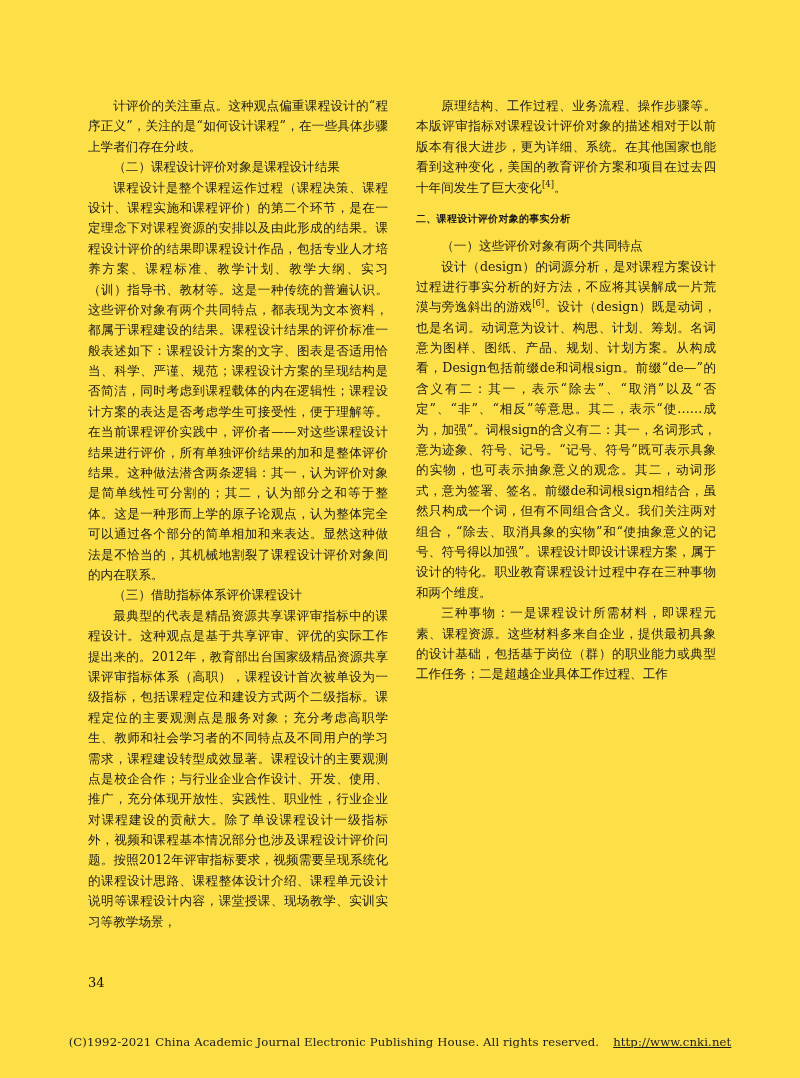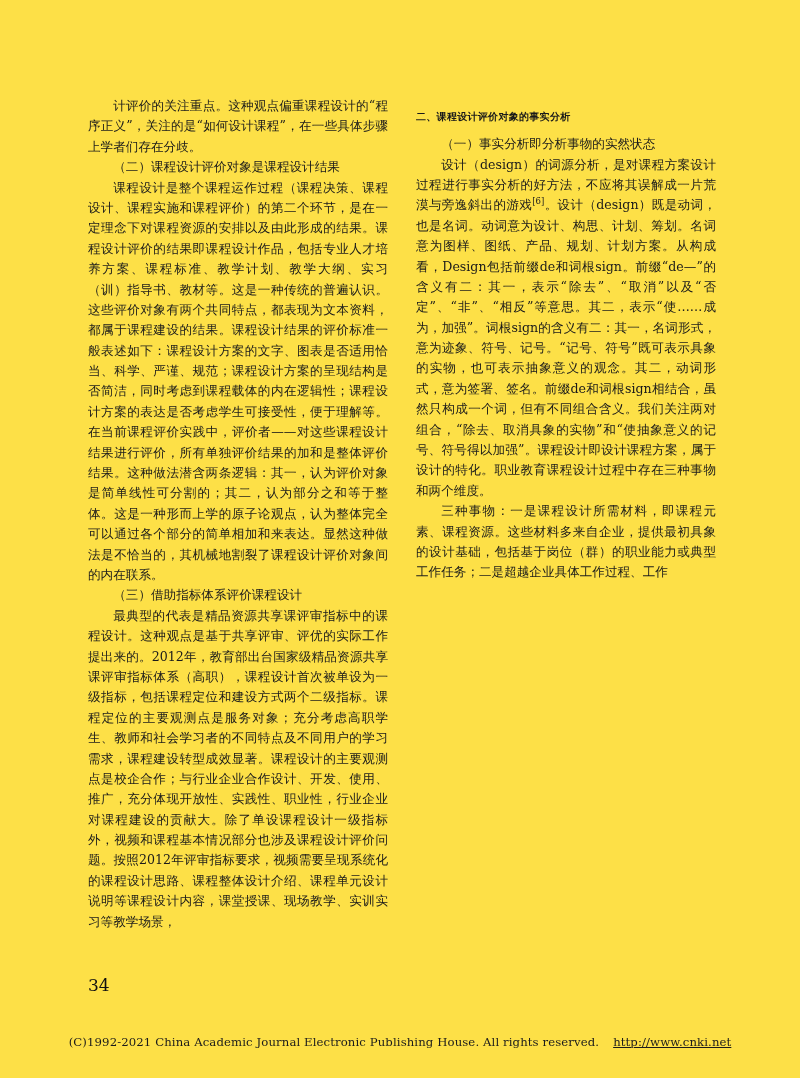--- a/index.html
+++ b/index.html
@@ -46,21 +46,21 @@
   }
   sup {
     font-size: 8.5px;
     vertical-align: super;
     line-height: 0;
   }
   .pagenum {
     position: absolute;
     left: 88px;
     top: 975px;
-    font-size: 17px;
+    font-size: 13px;
     font-family: "DejaVu Serif", "Liberation Serif", serif;
     color: #111;
   }
   .footer {
     position: absolute;
     left: 0;
     right: 0;
     top: 1035px;
     text-align: center;
     font-size: 11.7px;
@@ -90,25 +90,26 @@
 
     <div class="col">
       <p>计评价的关注重点。这种观点偏重课程设计的“程序正义”，关注的是“如何设计课程”，在一些具体步骤上学者们存在分歧。</p>
       <p>（二）课程设计评价对象是课程设计结果</p>
       <p>课程设计是整个课程运作过程（课程决策、课程设计、课程实施和课程评价）的第二个环节，是在一定理念下对课程资源的安排以及由此形成的结果。课程设计评价的结果即课程设计作品，包括专业人才培养方案、课程标准、教学计划、教学大纲、实习（训）指导书、教材等。这是一种传统的普遍认识。这些评价对象有两个共同特点，都表现为文本资料，都属于课程建设的结果。课程设计结果的评价标准一般表述如下：课程设计方案的文字、图表是否适用恰当、科学、严谨、规范；课程设计方案的呈现结构是否简洁，同时考虑到课程载体的内在逻辑性；课程设计方案的表达是否考虑学生可接受性，便于理解等。在当前课程评价实践中，评价者——对这些课程设计结果进行评价，所有单独评价结果的加和是整体评价结果。这种做法潜含两条逻辑：其一，认为评价对象是简单线性可分割的；其二，认为部分之和等于整体。这是一种形而上学的原子论观点，认为整体完全可以通过各个部分的简单相加和来表达。显然这种做法是不恰当的，其机械地割裂了课程设计评价对象间的内在联系。</p>
       <p>（三）借助指标体系评价课程设计</p>
       <p>最典型的代表是精品资源共享课评审指标中的课程设计。这种观点是基于共享评审、评优的实际工作提出来的。2012年，教育部出台国家级精品资源共享课评审指标体系（高职），课程设计首次被单设为一级指标，包括课程定位和建设方式两个二级指标。课程定位的主要观测点是服务对象；充分考虑高职学生、教师和社会学习者的不同特点及不同用户的学习需求，课程建设转型成效显著。课程设计的主要观测点是校企合作；与行业企业合作设计、开发、使用、推广，充分体现开放性、实践性、职业性，行业企业对课程建设的贡献大。除了单设课程设计一级指标外，视频和课程基本情况部分也涉及课程设计评价问题。按照2012年评审指标要求，视频需要呈现系统化的课程设计思路、课程整体设计介绍、课程单元设计说明等课程设计内容，课堂授课、现场教学、实训实习等教学场景，</p>
     </div>
 
     <div class="col">
+      <p><span>原理结构、工作过程、业务流程、操作步骤等。本版评审指标对课程设计评价对象的描述相对于以前版本有很大进步，更为详细、系统。在其他国家也能看到这种变化，美国的教育评价方案和项目在过去四十年间发生了巨大变化</span><sup>[4]</sup><span>。</span></p>
 
       <h2 class="section">二、课程设计评价对象的事实分析</h2>
 
 
-      <p>（一）事实分析即分析事物的实然状态</p>
+      <p>（一）这些评价对象有两个共同特点</p>
 
       <p><span>设计（design）的词源分析，是对课程方案设计过程进行事实分析的好方法，不应将其误解成一片荒漠与旁逸斜出的游戏</span><sup>[6]</sup><span>。设计（design）既是动词，也是名词。动词意为设计、构思、计划、筹划。名词意为图样、图纸、产品、规划、计划方案。从构成看，Design包括前缀de和词根sign。前缀“de—”的含义有二：其一，表示“除去”、“取消”以及“否定”、“非”、“相反”等意思。其二，表示“使……成为，加强”。词根sign的含义有二：其一，名词形式，意为迹象、符号、记号。“记号、符号”既可表示具象的实物，也可表示抽象意义的观念。其二，动词形式，意为签署、签名。前缀de和词根sign相结合，虽然只构成一个词，但有不同组合含义。我们关注两对组合，“除去、取消具象的实物”和“使抽象意义的记号、符号得以加强”。课程设计即设计课程方案，属于设计的特化。职业教育课程设计过程中存在三种事物和两个维度。</span></p>
 
       <p>三种事物：一是课程设计所需材料，即课程元素、课程资源。这些材料多来自企业，提供最初具象的设计基础，包括基于岗位（群）的职业能力或典型工作任务；二是超越企业具体工作过程、工作</p>
     </div>
 
   </div>
 
   <div class="pagenum">34</div>
 

